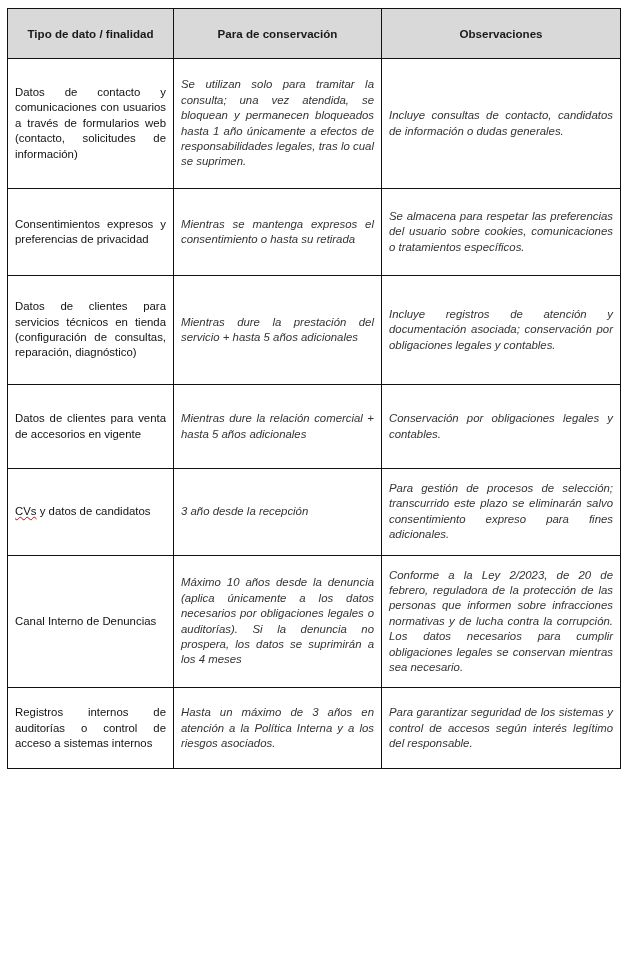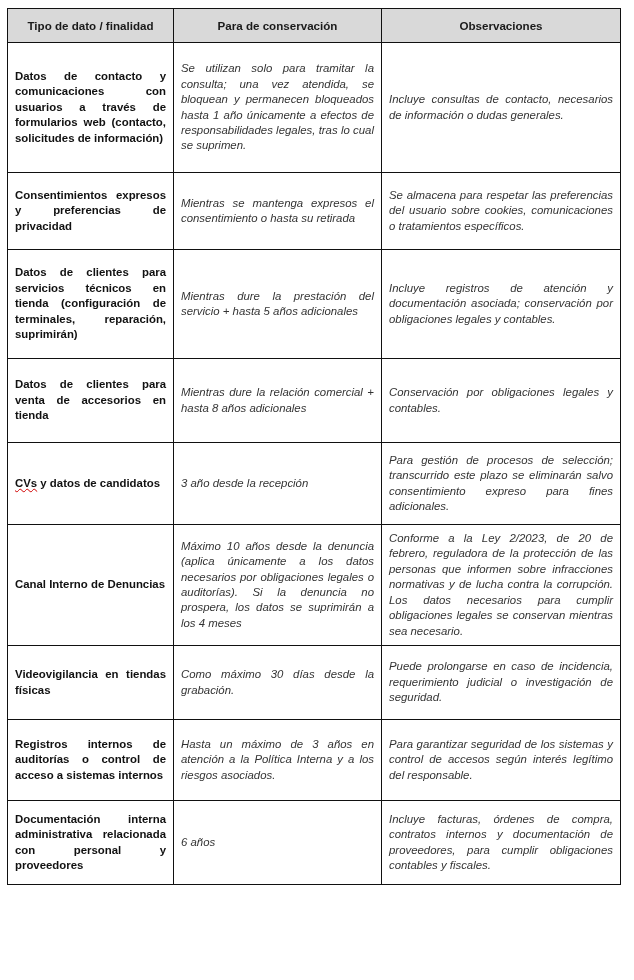--- a/index.html
+++ b/index.html
@@ -12,31 +12,31 @@
     font-family: "Liberation Sans", sans-serif;
     font-size: 11.4px;
     line-height: 15.4px;
     color: #1a1a1a;
   }
   table.ret col.c1 { width: 166px; }
   table.ret col.c2 { width: 208px; }
   table.ret col.c3 { width: 239px; }
   table.ret th, table.ret td {
     border: 1.3px solid #111;
-    padding: 4px 7px;
+    padding: 12px 7px;
     vertical-align: middle;
   }
   table.ret th {
     background: #d9d9d9;
     font-weight: bold;
     text-align: center;
     height: 25px;
     font-size: 11.6px;
   }
-  table.ret td.k { font-weight: bold; text-align: justify; color: #111; }
+  table.ret td.k { font-weight: normal; text-align: justify; color: #111; }
   table.ret td.v { text-align: justify; color: #333; font-style: italic; }
   .squiggle { text-decoration: underline wavy #d00000; text-decoration-thickness: 1px; }
 </style>
 </head>
 <body>
 
 <table class="ret">
   <colgroup>
       <col class="c1">
       <col class="c2">
@@ -46,56 +46,46 @@
     <tr>
       <th>Tipo de dato / finalidad</th>
       <th>Para de conservación</th>
       <th>Observaciones</th>
     </tr>
   </thead>
   <tbody>
     <tr style="height:130px">
       <td class="k">Datos de contacto y comunicaciones con usuarios a través de formularios web (contacto, solicitudes de información)</td>
       <td class="v">Se utilizan solo para tramitar la consulta; una vez atendida, se bloquean y permanecen bloqueados hasta 1 año únicamente a efectos de responsabilidades legales, tras lo cual se suprimen.</td>
-      <td class="v">Incluye consultas de contacto, necesarios de información o dudas generales.</td>
+      <td class="v">Incluye consultas de contacto, candidatos de información o dudas generales.</td>
     </tr>
-    <tr style="height:77px">
+    <tr style="height:87px">
       <td class="k">Consentimientos expresos y preferencias de privacidad</td>
       <td class="v">Mientras se mantenga expresos el consentimiento o hasta su retirada</td>
       <td class="v">Se almacena para respetar las preferencias del usuario sobre cookies, comunicaciones o tratamientos específicos.</td>
     </tr>
     <tr style="height:109px">
-      <td class="k">Datos de clientes para servicios técnicos en tienda (configuración de terminales, reparación, suprimirán)</td>
+      <td class="k">Datos de clientes para servicios técnicos en tienda (configuración de consultas, reparación, diagnóstico)</td>
       <td class="v">Mientras dure la prestación del servicio + hasta 5 años adicionales</td>
       <td class="v">Incluye registros de atención y documentación asociada; conservación por obligaciones legales y contables.</td>
     </tr>
     <tr style="height:84px">
-      <td class="k">Datos de clientes para venta de accesorios en tienda</td>
-      <td class="v">Mientras dure la relación comercial + hasta 8 años adicionales</td>
+      <td class="k">Datos de clientes para venta de accesorios en vigente</td>
+      <td class="v">Mientras dure la relación comercial + hasta 5 años adicionales</td>
       <td class="v">Conservación por obligaciones legales y contables.</td>
     </tr>
     <tr style="height:82px">
       <td class="k"><span class="squiggle">CVs</span><span> y datos de candidatos</span></td>
       <td class="v">3 año desde la recepción</td>
       <td class="v">Para gestión de procesos de selección; transcurrido este plazo se eliminarán salvo consentimiento expreso para fines adicionales.</td>
     </tr>
     <tr style="height:121px">
       <td class="k">Canal Interno de Denuncias</td>
       <td class="v">Máximo 10 años desde la denuncia (aplica únicamente a los datos necesarios por obligaciones legales o auditorías). Si la denuncia no prospera, los datos se suprimirán a los 4 meses</td>
       <td class="v">Conforme a la Ley 2/2023, de 20 de febrero, reguladora de la protección de las personas que informen sobre infracciones normativas y de lucha contra la corrupción. Los datos necesarios para cumplir obligaciones legales se conservan mientras sea necesario.</td>
     </tr>
-    <tr style="height:74px">
-      <td class="k">Videovigilancia en tiendas físicas</td>
-      <td class="v">Como máximo 30 días desde la grabación.</td>
-      <td class="v">Puede prolongarse en caso de incidencia, requerimiento judicial o investigación de seguridad.</td>
-    </tr>
     <tr style="height:81px">
       <td class="k">Registros internos de auditorías o control de acceso a sistemas internos</td>
       <td class="v">Hasta un máximo de 3 años en atención a la Política Interna y a los riesgos asociados.</td>
       <td class="v">Para garantizar seguridad de los sistemas y control de accesos según interés legítimo del responsable.</td>
     </tr>
-    <tr style="height:84px">
-      <td class="k">Documentación interna administrativa relacionada con personal y proveedores</td>
-      <td class="v">6 años</td>
-      <td class="v">Incluye facturas, órdenes de compra, contratos internos y documentación de proveedores, para cumplir obligaciones contables y fiscales.</td>
-    </tr>
   </tbody>
 </table>
 
 </body></html>

